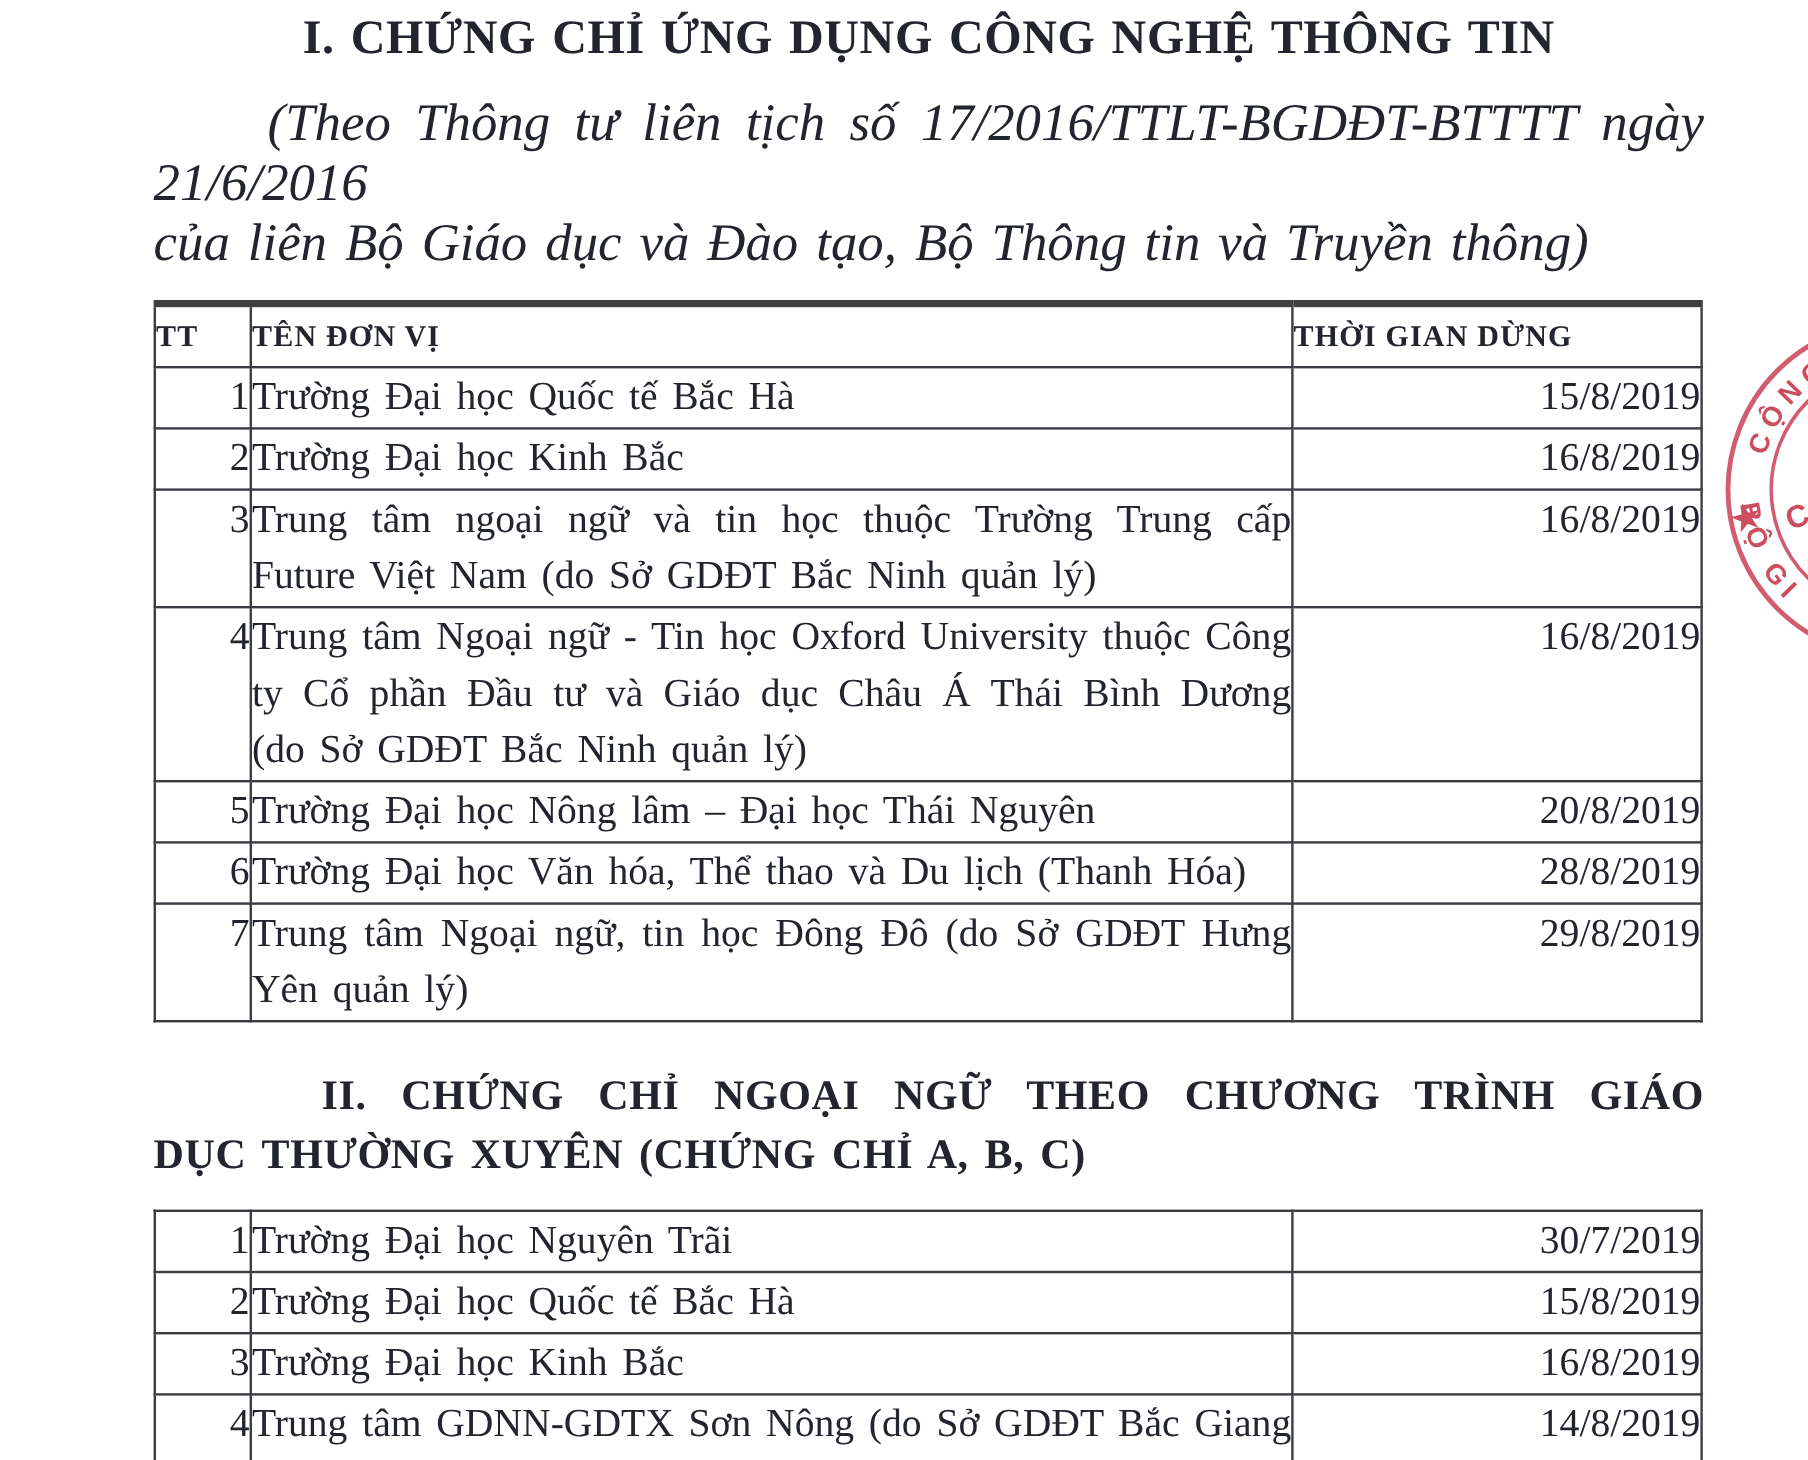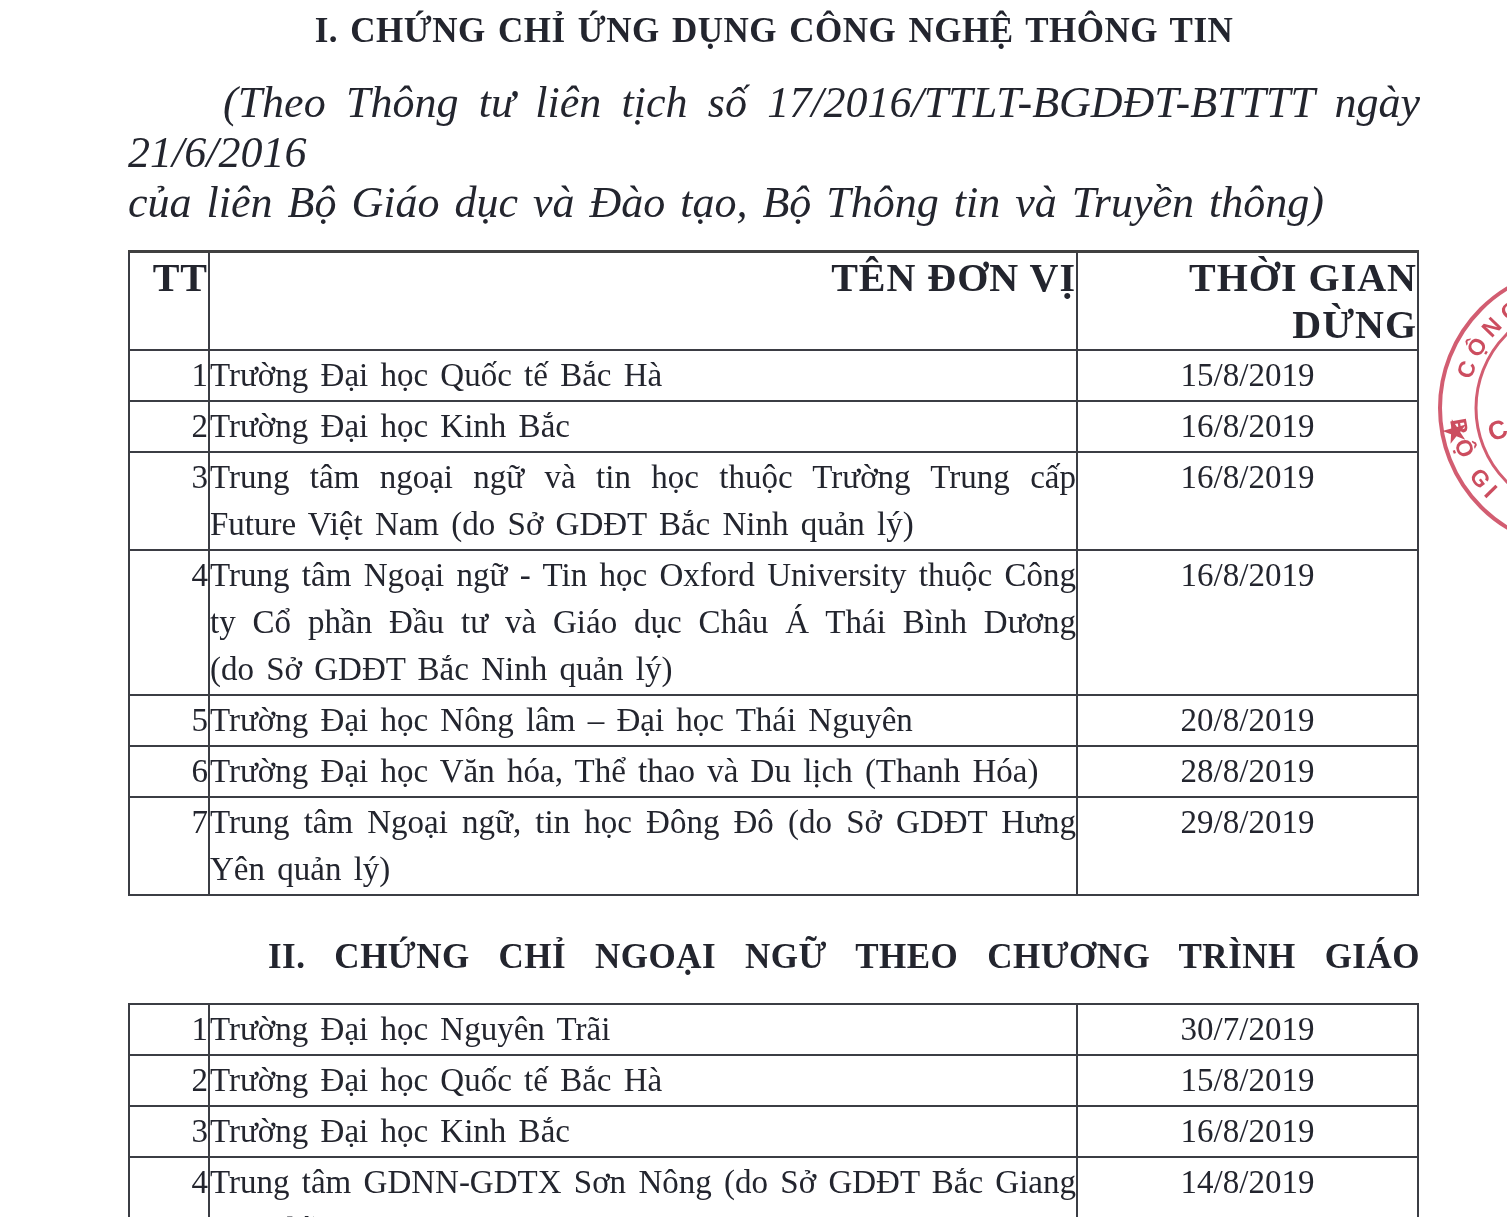--- a/index.html
+++ b/index.html
@@ -9,21 +9,21 @@
     overflow:hidden;
     background:#ffffff;
     font-family:"Liberation Serif","DejaVu Serif",serif;
     color:#23252e;
   }
   .content{
     position:absolute;left:128px;top:0;width:1292px;
   }
   .h1{
     margin-top:8px;
-    font-size:35px;font-weight:bold;
+    font-size:40px;font-weight:bold;
     text-align:center;
     word-spacing:3px;
     letter-spacing:0.5px;
     line-height:46px;
     white-space:nowrap;
   }
   .subtitle{margin-top:24px;font-style:italic;font-size:44px;line-height:50px;word-spacing:4px;}
   .subtitle .l1{text-indent:95px;text-align:justify;text-align-last:justify;}
   .subtitle .l2{text-align:left;}
   table.t{
@@ -33,30 +33,30 @@
     table-layout:fixed;
     font-size:33px;
   }
   table.t td,table.t th{
     border:2px solid #3b3d44;
     vertical-align:top;
     line-height:47px;
     padding:1px 0;
   }
   table.t tr.hdr th{
-    font-weight:bold;font-size:40px;text-align:right;
+    font-weight:bold;font-size:25px;text-align:left;
     letter-spacing:1px;
-    border-top:3px solid #404040;
+    border-top:6px solid #404040;
   }
   col.c-tt{width:80px;}
   col.c-name{width:868px;}
   col.c-date{width:341px;}
   td.tt{text-align:right;padding-right:13px;}
   td.name{text-align:justify;word-spacing:4px;padding-left:16px;padding-right:14px;border-radius:17px;}
-  td.date{text-align:center;margin-top:48px;}
+  td.date{text-align:right;margin-top:48px;}
   .h2{
     margin-top:36px;
     font-size:35px;font-weight:bold;line-height:49px;
     letter-spacing:0.5px;
   }
   .h2 .l1{text-indent:140px;text-align:justify;text-align-last:justify;}
   .h2 .l2{text-align:left;word-spacing:4px;}
   .t2{margin-top:16px;}
   
   .stamp{
@@ -128,20 +128,21 @@
         <tr>
           <td class="tt">7</td>
           <td class="name">Trung tâm Ngoại ngữ, tin học Đông Đô (do Sở GDĐT Hưng Yên quản lý)</td>
           <td class="date">29/8/2019</td>
         </tr>
       </tbody>
     </table>
 
     <div class="h2">
       <div class="l1">II. CHỨNG CHỈ NGOẠI NGỮ THEO CHƯƠNG TRÌNH GIÁO</div>
+      <div class="l2">DỤC THƯỜNG XUYÊN (CHỨNG CHỈ A, B, C)</div>
     </div>
 
     <table class="t t2">
       <colgroup>
           <col class="c-tt">
           <col class="c-name">
           <col class="c-date">
         </colgroup>
       <tbody>
         <tr>

